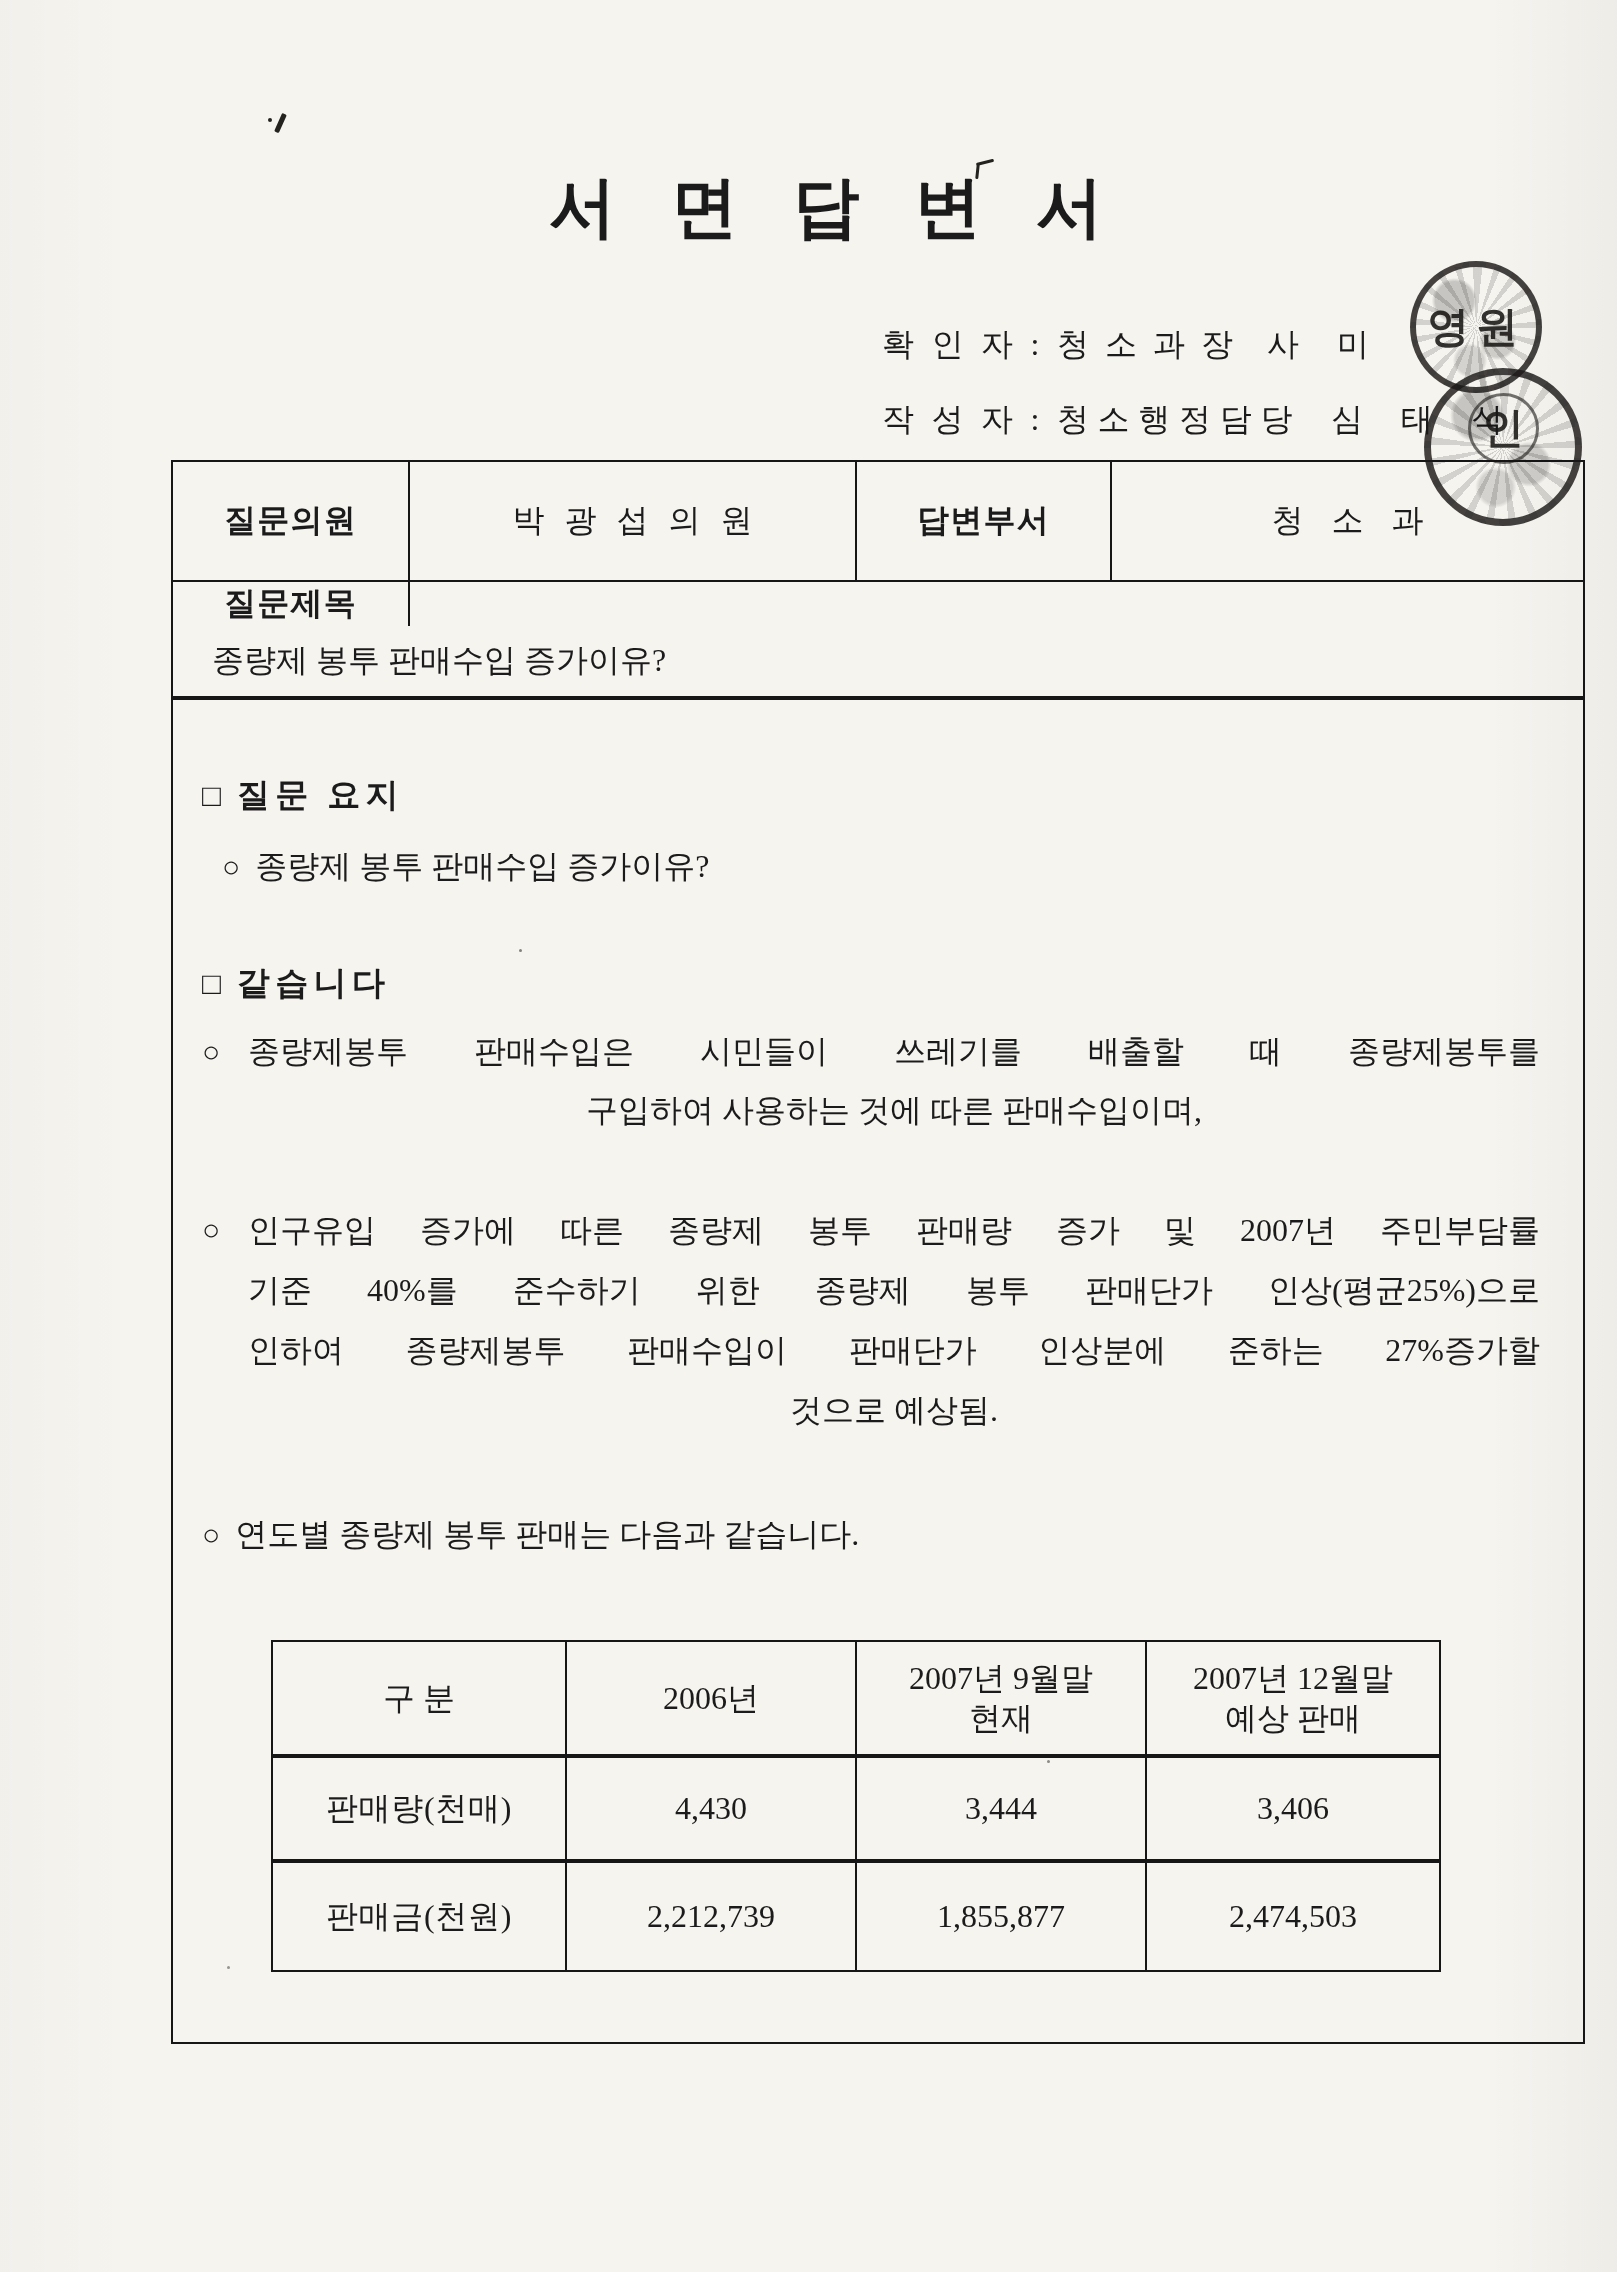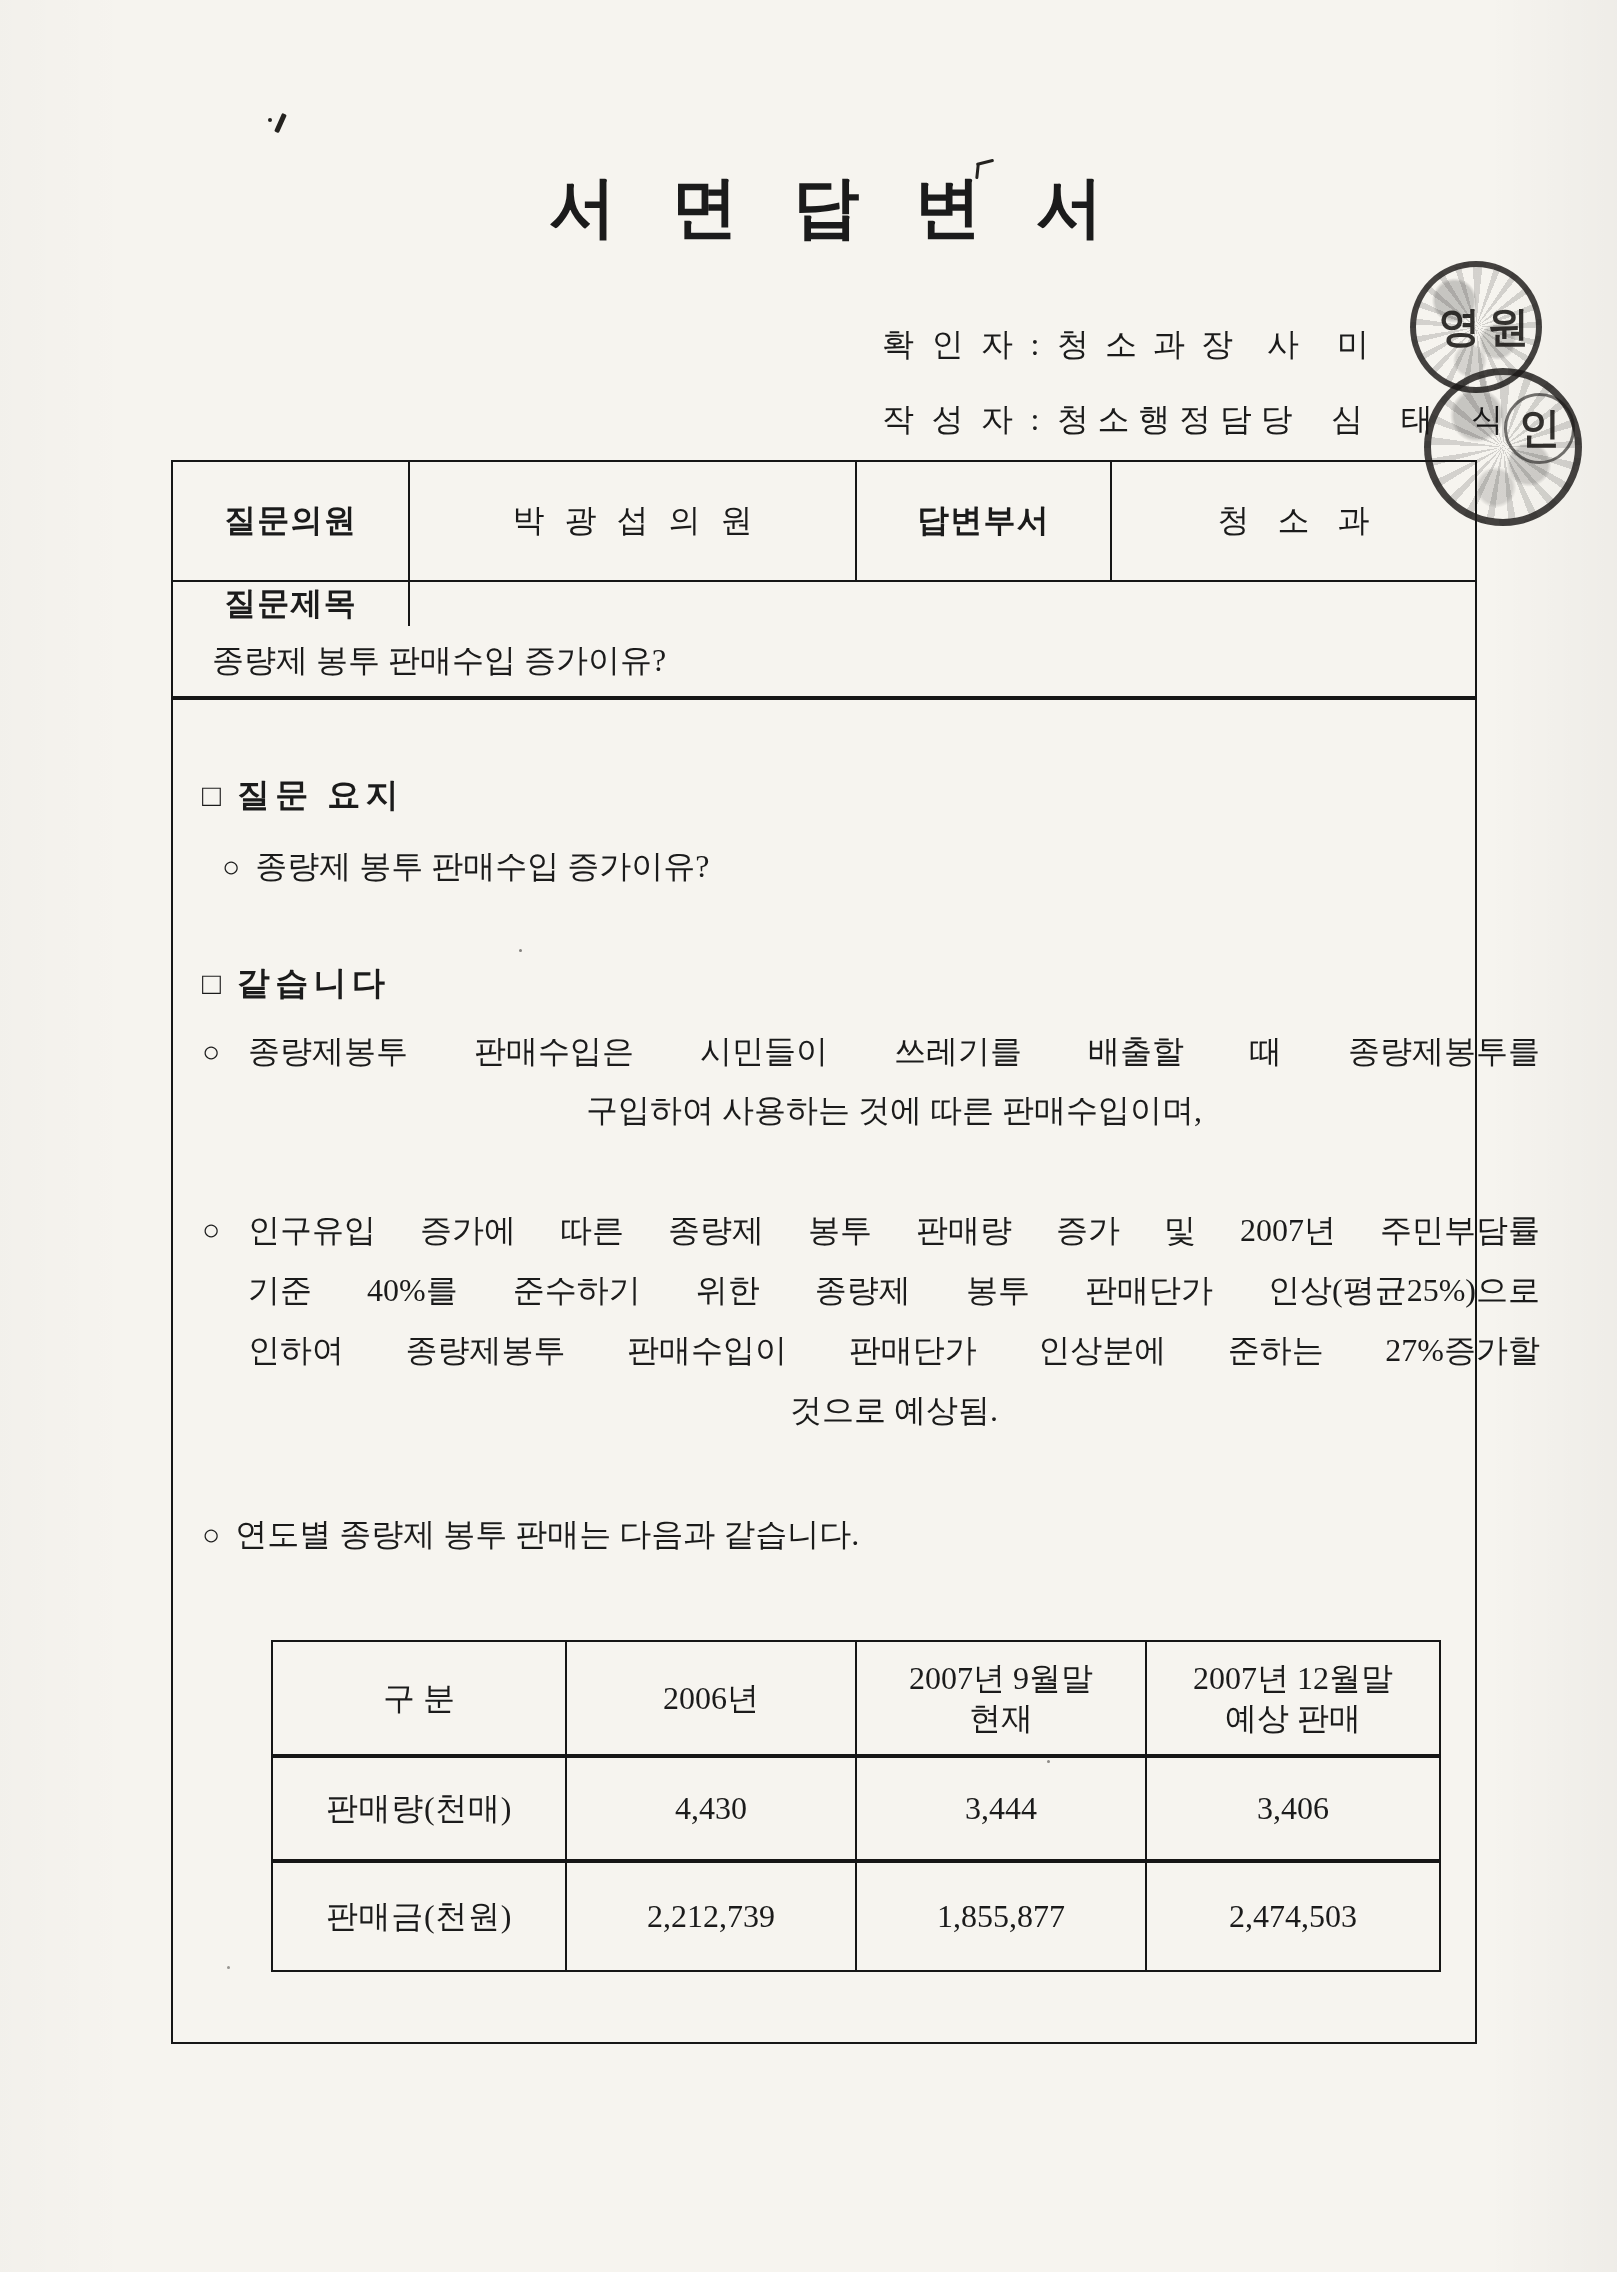--- a/index.html
+++ b/index.html
@@ -27,34 +27,34 @@
   .ap-name{margin-left:30px;letter-spacing:15px;}
   
   .stamp{
     position:absolute;border-radius:50%;z-index:5;
     border:6px solid rgba(28,26,24,0.82);
     background:
       radial-gradient(circle at 32% 28%, rgba(10,10,10,0.20) 0 16%, rgba(0,0,0,0) 19%),
       radial-gradient(circle at 68% 62%, rgba(10,10,10,0.17) 0 14%, rgba(0,0,0,0) 17%),
       radial-gradient(circle at 45% 78%, rgba(10,10,10,0.14) 0 12%, rgba(0,0,0,0) 15%),
       repeating-conic-gradient(rgba(15,15,15,0.15) 0deg 6deg, rgba(0,0,0,0) 6deg 17deg);
-    display:flex;align-items:center;justify-content:flex-end;
+    display:flex;align-items:center;justify-content:center;
     filter:blur(0.5px);
   }
   .stamp-top{left:1410px;top:261px;width:120px;height:120px;}
   .stamp-bottom{left:1424px;top:368px;width:144px;height:144px;border-width:7.4px;}
   .stamp-text{font-size:42px;font-weight:700;color:rgba(25,23,21,0.88);letter-spacing:6.7px;}
   .stamp-bottom .stamp-text{
     border:3.4px solid rgba(25,23,21,0.6);border-radius:50%;
     width:65px;height:65px;display:flex;align-items:center;justify-content:center;
     margin-bottom:38px;letter-spacing:0;
   }
   
   .main-box{
-    position:absolute;left:171px;top:460px;width:1306px;height:1584px;
+    position:absolute;left:171px;top:460px;width:1414px;height:1584px;
     border:2.7px solid #161616;box-sizing:border-box;padding-left:39px;
   }
   .hrow{position:absolute;left:0;right:0;display:flex;box-sizing:border-box;}
   .row1{top:0;height:120px;border-bottom:2.7px solid #161616;}
   .row2{top:120px;height:118px;border-bottom:4px solid #161616;flex-direction:column;}
   .hcell{display:flex;align-items:center;justify-content:center;box-sizing:border-box;font-size:32px;}
   .hcell.label{font-weight:700;letter-spacing:1.3px;}
   .hcell.value{font-weight:500;}
   .c1{width:237px;border-right:2px solid #161616;}
   .c2{width:447px;border-right:2px solid #161616;word-spacing:12px;}

